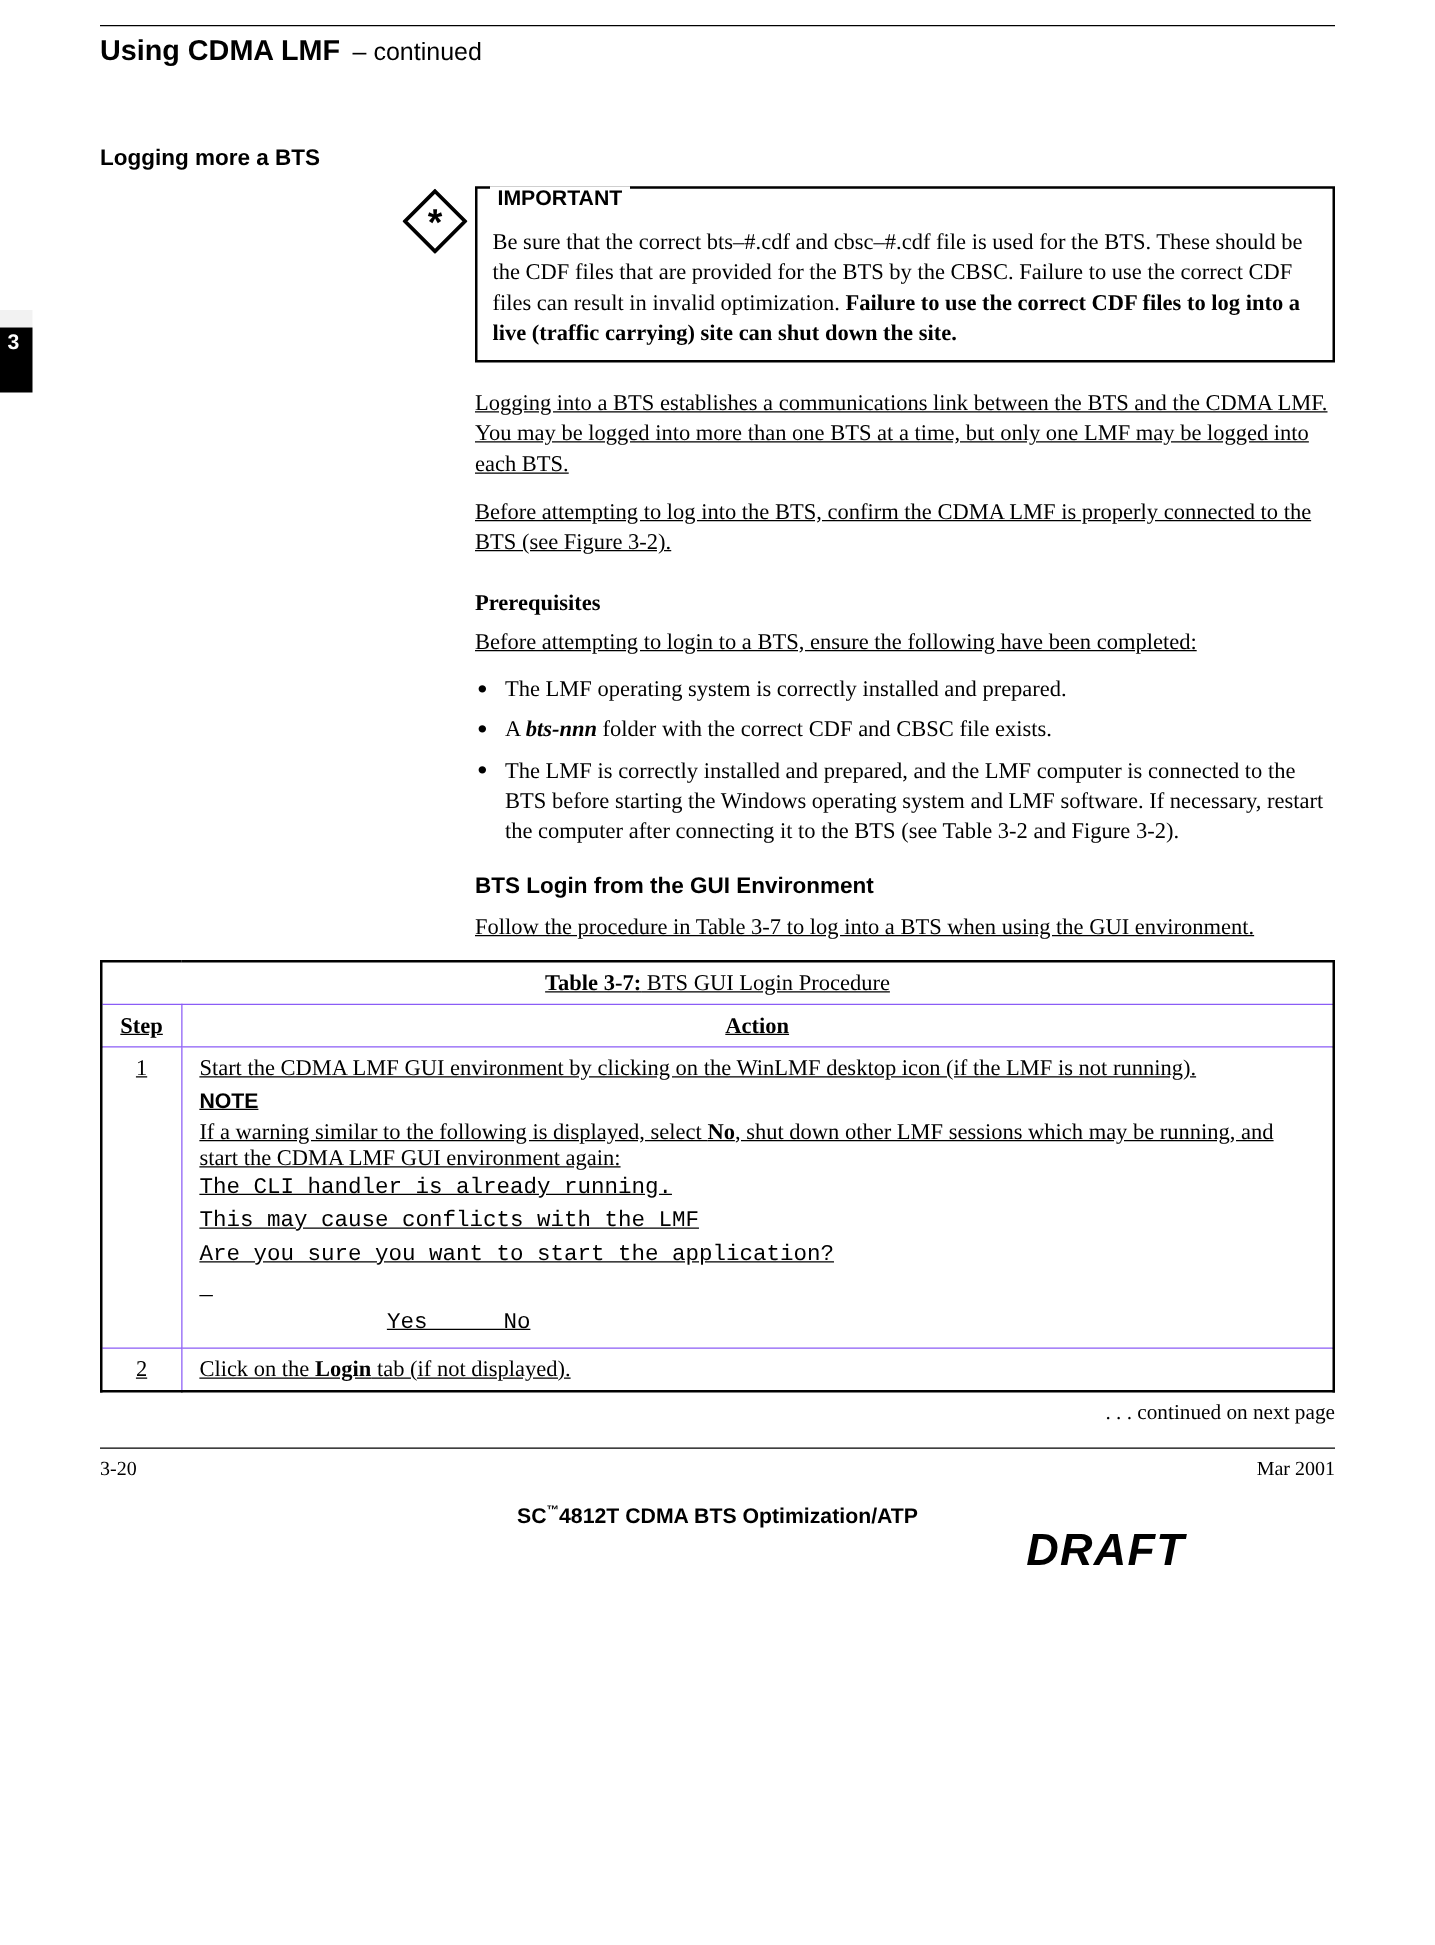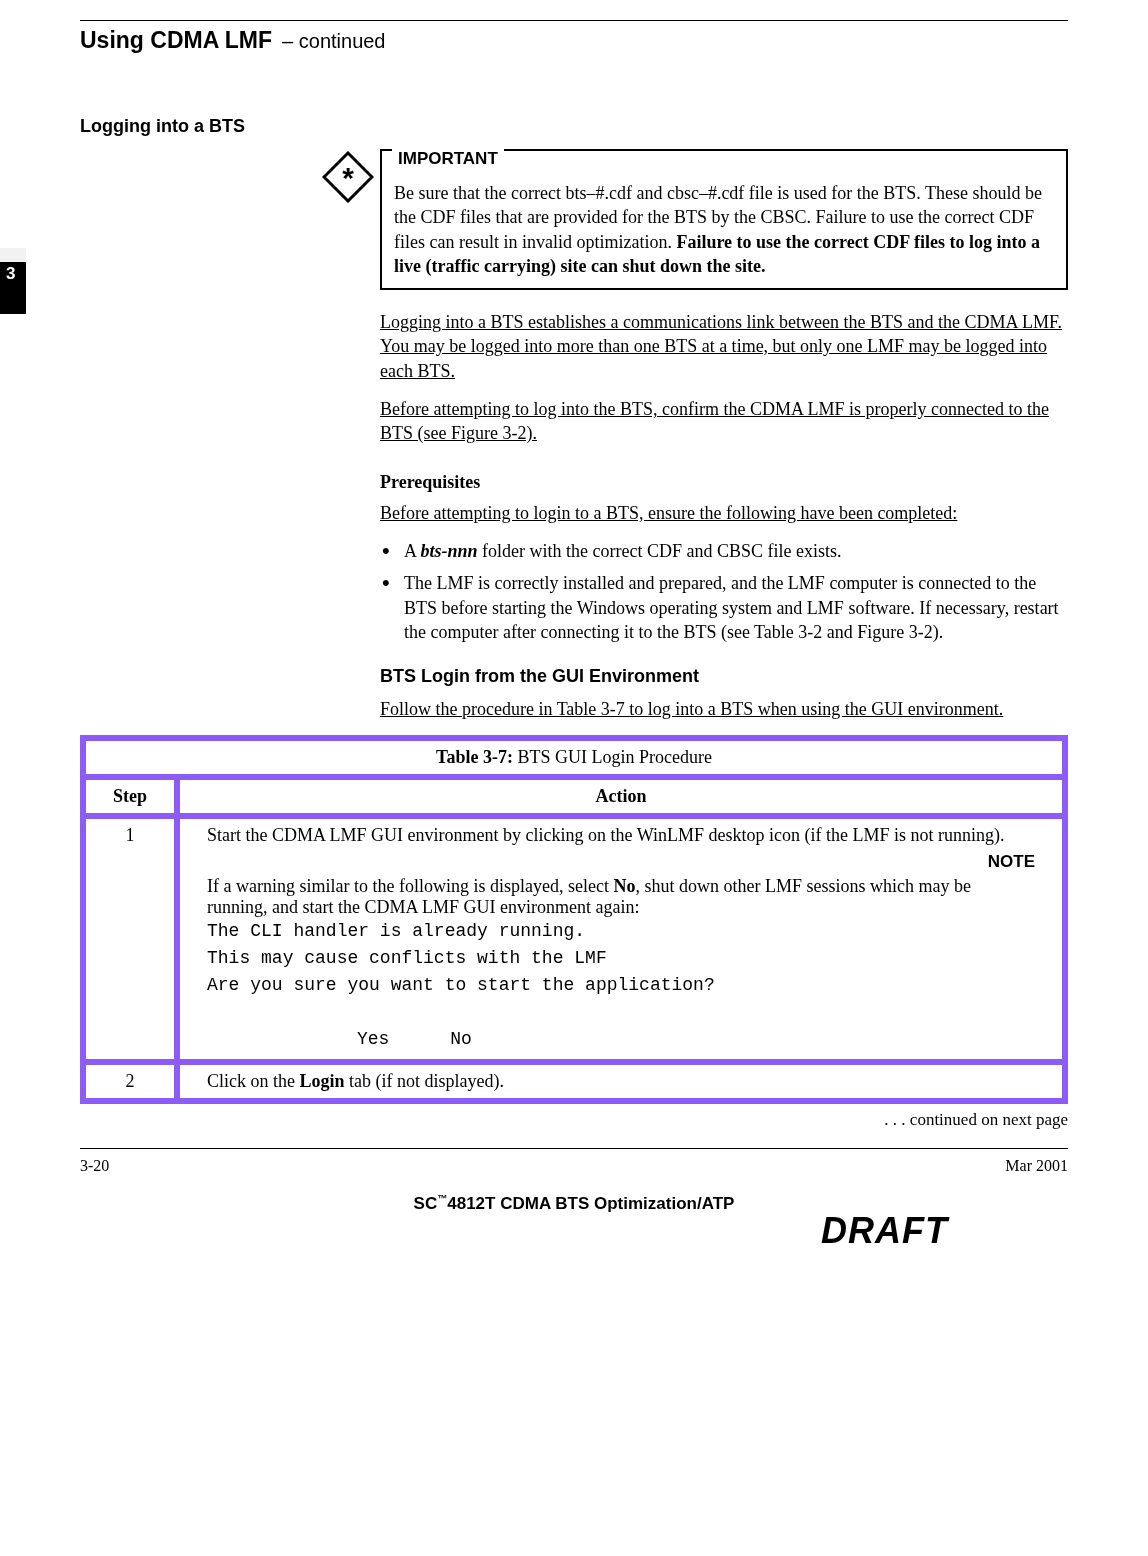--- a/index.html
+++ b/index.html
@@ -141,40 +141,40 @@
     margin-bottom: 10px;
   }
   .proc-table {
     border: 2px solid #000;
     border-collapse: collapse;
     width: 100%;
     margin-top: 12px;
     font-size: 18px;
   }
   .proc-table th, .proc-table td {
-    border: 6px solid #8b5cf6;
-    padding: 6px 27px;
+    border: 1px solid #8b5cf6;
+    padding: 6px 14px;
     vertical-align: top;
     text-align: left;
+    text-decoration: underline;
   }
   .proc-table .caption-cell {
     text-align: center;
     font-weight: normal;
   }
   .proc-table .caption-cell .cap-bold { font-weight: bold; }
   .proc-table .col-step { width: 64px; text-align: center; }
   .proc-table thead th { font-weight: bold; text-align: center; }
   .note-label {
     font-family: Arial, Helvetica, sans-serif;
     font-weight: bold;
     font-size: 17px;
     margin-top: 6px;
     margin-bottom: 4px;
     display: block;
-    text-align: right;
   }
   .mono { font-family: "Courier New", Courier, monospace; font-size: 18px; line-height: 1.5; display: block; }
   .mono-indent { margin-left: 150px; word-spacing: 50px; }
   .cont-next {
     text-align: right;
     font-size: 17px;
     margin-top: 6px;
   }
   .footer {
     border-top: 1px solid #000;
@@ -213,21 +213,21 @@
   <div class="chapter-tab-above"></div>
   <div class="chapter-tab"></div>
   <div class="chapter-num">3</div>
 
   <div class="header-rule"></div>
   <div class="header-line">
     <span>Using CDMA LMF</span>
     <span class="header-cont">– continued</span>
   </div>
 
-  <div class="section-title">Logging into a BTS</div>
+  <div class="section-title">Logging more a BTS</div>
 
   <div class="content-col">
     <div class="important-box">
       <div class="important-header-wrap">
         <svg class="important-icon" viewBox="0 0 52 52">
           <polygon points="26,2 50,26 26,50 2,26" fill="none" stroke="#000" stroke-width="3"></polygon>
           <text x="26" y="37" text-anchor="middle" font-size="30" font-family="Arial" font-weight="bold" fill="#000">*</text>
         </svg>
         <span class="important-label">IMPORTANT</span>
       </div>
@@ -236,20 +236,21 @@
       </div>
     </div>
 
     <p class="body-para">Logging into a BTS establishes a communications link between the BTS and the CDMA LMF. You may be logged into more than one BTS at a time, but only one LMF may be logged into each BTS.</p>
     <p class="body-para">Before attempting to log into the BTS, confirm the CDMA LMF is properly connected to the BTS (see Figure 3-2).</p>
 
     <div class="sub-heading">Prerequisites</div>
     <p class="body-para">Before attempting to login to a BTS, ensure the following have been completed:</p>
 
     <ul class="bullet-list">
+      <li><span>The LMF operating system is correctly installed and prepared.</span></li>
       <li><span>A </span><span class="bts-nnn">bts-nnn</span><span> folder with the correct CDF and CBSC file exists.</span></li>
       <li><span>The LMF is correctly installed and prepared, and the LMF computer is connected to the BTS before starting the Windows operating system and LMF software. If necessary, restart the computer after connecting it to the BTS (see Table 3-2 and Figure 3-2).</span></li>
     </ul>
 
     <div class="section-sub">BTS Login from the GUI Environment</div>
     <p class="body-para">Follow the procedure in Table 3-7 to log into a BTS when using the GUI environment.</p>
   </div>
 
   <table class="proc-table">
     <thead>

